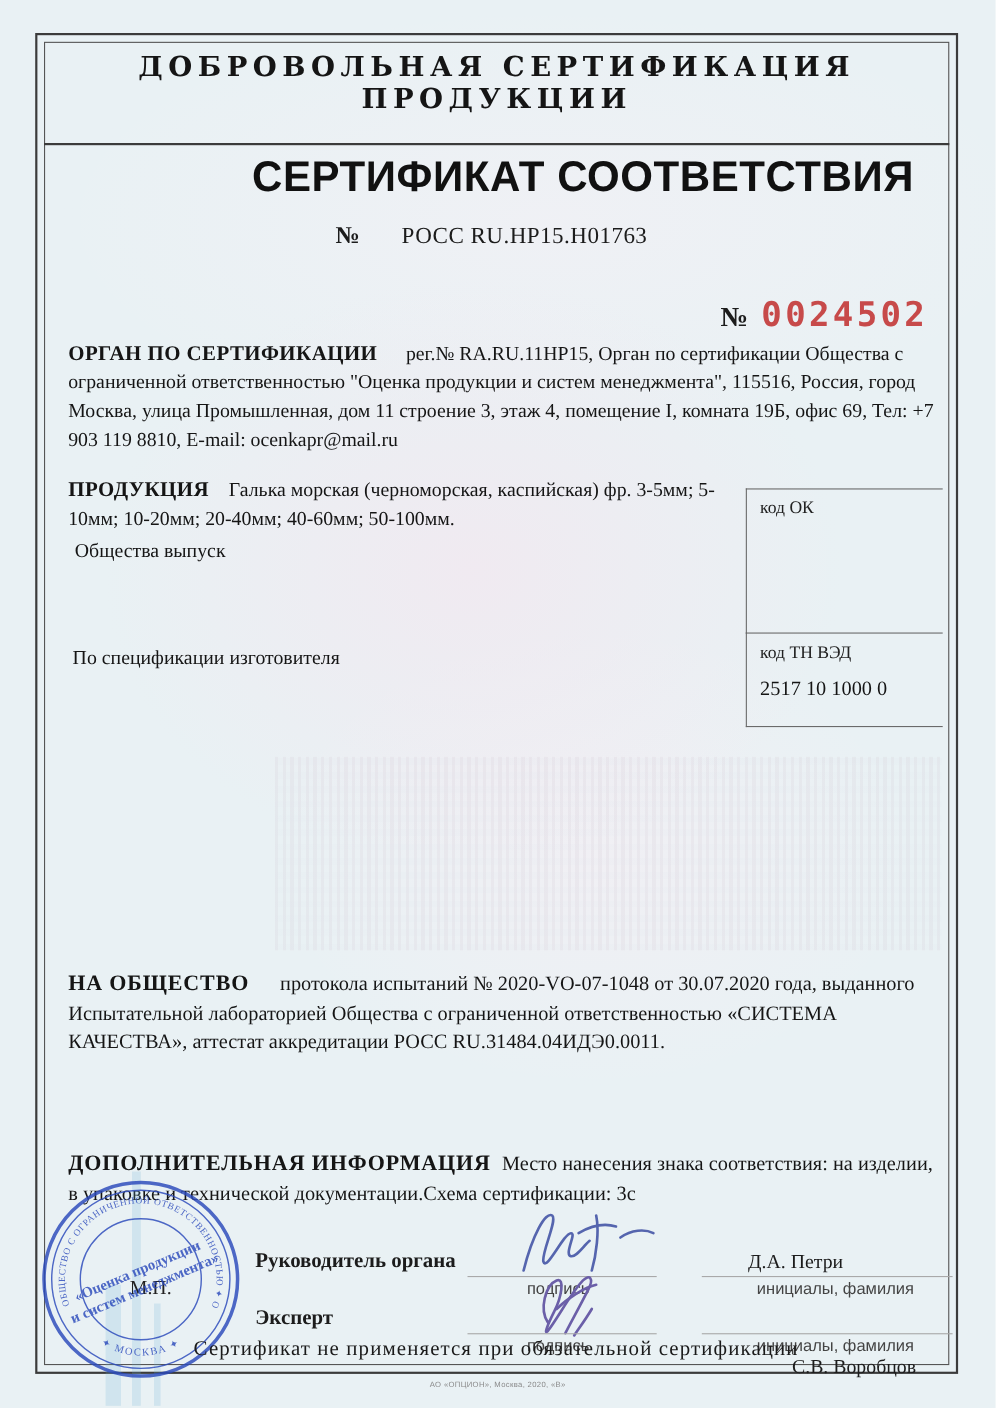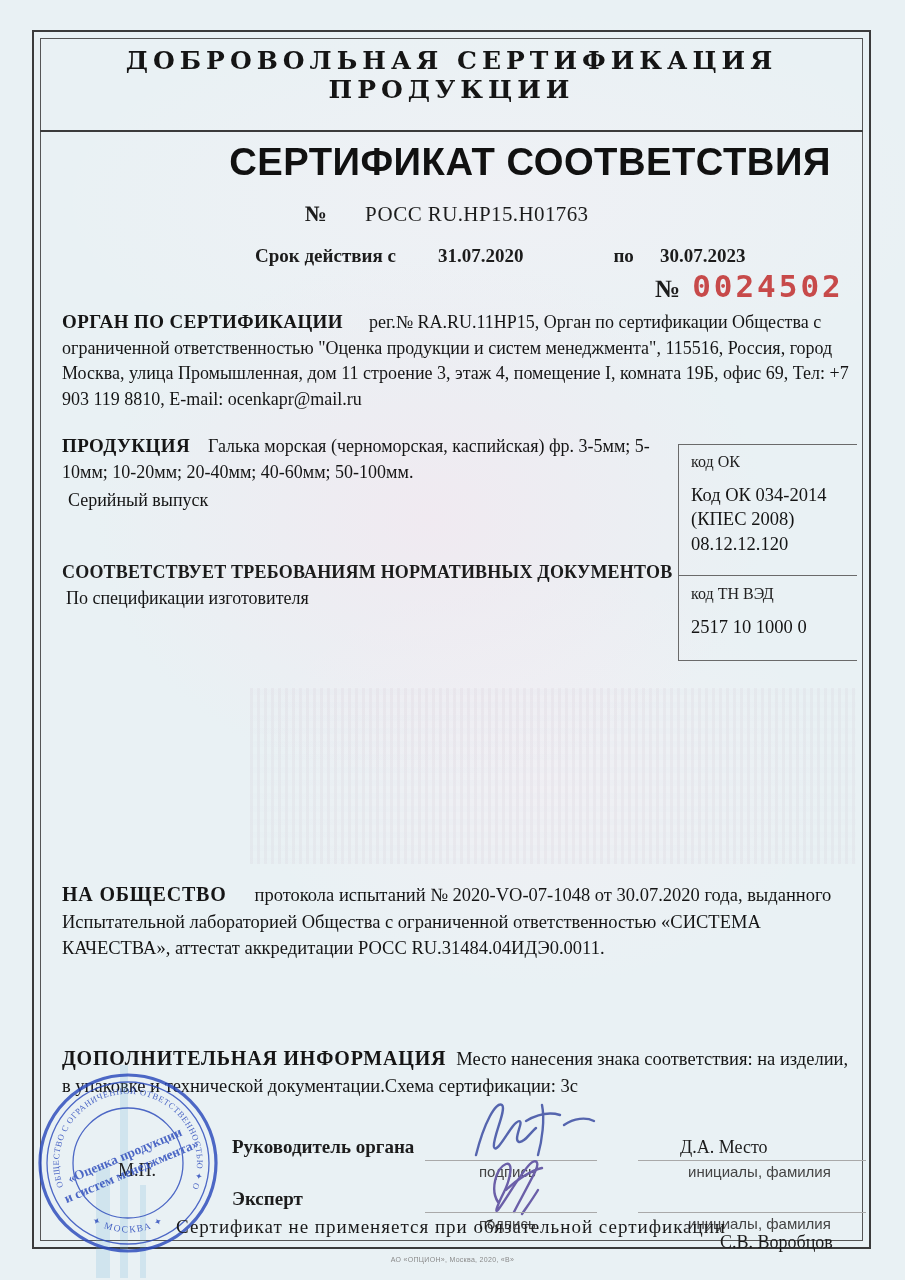--- a/index.html
+++ b/index.html
@@ -72,51 +72,39 @@
 
   <div class="abs hdr-title">ДОБРОВОЛЬНАЯ СЕРТИФИКАЦИЯ ПРОДУКЦИИ</div>
 
   <div class="abs doc-title">СЕРТИФИКАТ СООТВЕТСТВИЯ</div>
 
   <div class="abs" style="left:305px;top:201px;">
     <span class="no-label">№</span>
     <span class="cert-num" style="padding-left:34px;">РОСС RU.НР15.Н01763</span>
   </div>
 
-  <div class="abs" style="left:255px;top:245px;">
-    <span class="validity">Срок действия  с</span>
-    <span class="validity" style="padding-left:38px;">31.07.2020</span>
-    <span class="validity" style="padding-left:86px;">по</span>
-    <span class="validity" style="padding-left:22px;">30.07.2023</span>
-  </div>
 
   <div class="abs" style="left:655px;top:268px;">
     <span class="serial-no">№</span>
     <span class="serial-digits" style="color:#c74a4a;padding-left:8px;">0024502</span>
   </div>
 
   <div class="abs para" style="left:62px;top:308px;width:800px;">
     <span class="p-head">ОРГАН ПО СЕРТИФИКАЦИИ</span><span>рег.№ RA.RU.11НР15, Орган по сертификации Общества с ограниченной ответственностью "Оценка продукции и систем менеджмента", 115516, Россия, город Москва, улица Промышленная, дом 11 строение 3, этаж 4, помещение I, комната 19Б, офис 69, Тел: +7 903 119 8810, E-mail: ocenkapr@mail.ru</span>
   </div>
 
   <div class="abs para" style="left:62px;top:432px;width:612px;">
     <span class="p-head" style="padding-right:18px;">ПРОДУКЦИЯ</span><span>Галька морская (черноморская, каспийская) фр. 3-5мм; 5-10мм; 10-20мм; 20-40мм; 40-60мм; 50-100мм.</span>
   </div>
-  <div class="abs para" style="left:68px;top:488px;">Серийный выпуск</div>
+  <div class="abs para" style="left:68px;top:488px;">Общества выпуск</div>
 
   <div class="abs code-box1">
     <div class="code-label">код ОК</div>
-    <div class="code-content">
-      <div>Код ОК 034-2014</div>
-      <div>(КПЕС 2008)</div>
-      <div>08.12.12.120</div>
-    </div>
   </div>
 
-  <div class="abs conform-h" style="left:62px;top:562px;">СООТВЕТСТВУЕТ ТРЕБОВАНИЯМ НОРМАТИВНЫХ ДОКУМЕНТОВ</div>
   <div class="abs para" style="left:66px;top:586px;">По спецификации  изготовителя</div>
 
   <div class="abs code-box2">
     <div class="code-label" style="top:10px;">код ТН ВЭД</div>
     <div class="code-content" style="top:40px;">2517 10 1000 0</div>
   </div>
 
   <div class="abs watermark"></div>
 
   <div class="abs para" style="left:62px;top:880px;width:792px;font-size:18.5px;">
@@ -159,21 +147,21 @@
   <svg class="abs" style="left:462px;top:1093px;width:140px;height:72px;" viewBox="0 0 140 72">
     <g fill="none" stroke="#5565ae" stroke-width="2.4" stroke-linecap="round">
       <path d="M14 62 C22 30 34 8 40 12 C45 16 30 46 32 54 C34 61 44 42 51 33 C56 27 60 26 58 33 C56 40 53 48 57 49 C62 50 68 40 74 35"></path>
       <path d="M80 12 C83 26 80 48 76 62"></path>
       <path d="M64 28 C76 21 88 19 98 22"></path>
       <path d="M102 32 C112 25 124 24 132 28"></path>
     </g>
   </svg>
   <div class="abs sig-line" style="left:425px;top:1160px;width:172px;"></div>
   <div class="abs sig-caption" style="left:479px;top:1163px;">подпись</div>
-  <div class="abs sig-name" style="left:680px;top:1137px;">Д.А. Место</div>
+  <div class="abs sig-name" style="left:680px;top:1137px;">Д.А. Петри</div>
   <div class="abs sig-line" style="left:638px;top:1160px;width:228px;"></div>
   <div class="abs sig-caption" style="left:688px;top:1163px;">инициалы, фамилия</div>
 
   <div class="abs sig-role" style="left:232px;top:1188px;">Эксперт</div>
   <svg class="abs" style="left:478px;top:1152px;width:95px;height:68px;" viewBox="0 0 95 68">
     <g fill="none" stroke="#6b5fa8" stroke-width="2.4" stroke-linecap="round">
       <path d="M20 50 C12 38 18 16 28 12 C36 9 32 28 26 40 C20 52 16 62 20 58 C28 48 42 22 52 12 C58 6 62 10 57 20 C50 34 40 52 36 60"></path>
       <path d="M28 38 C38 28 54 18 64 16"></path>
       <path d="M60 38 C54 48 48 56 44 62"></path>
     </g>

